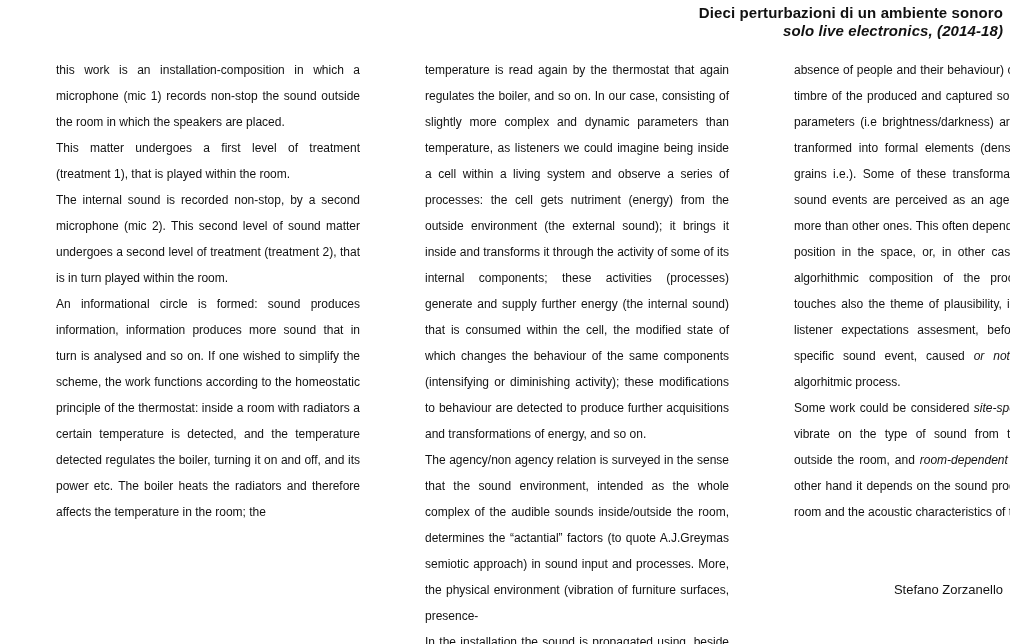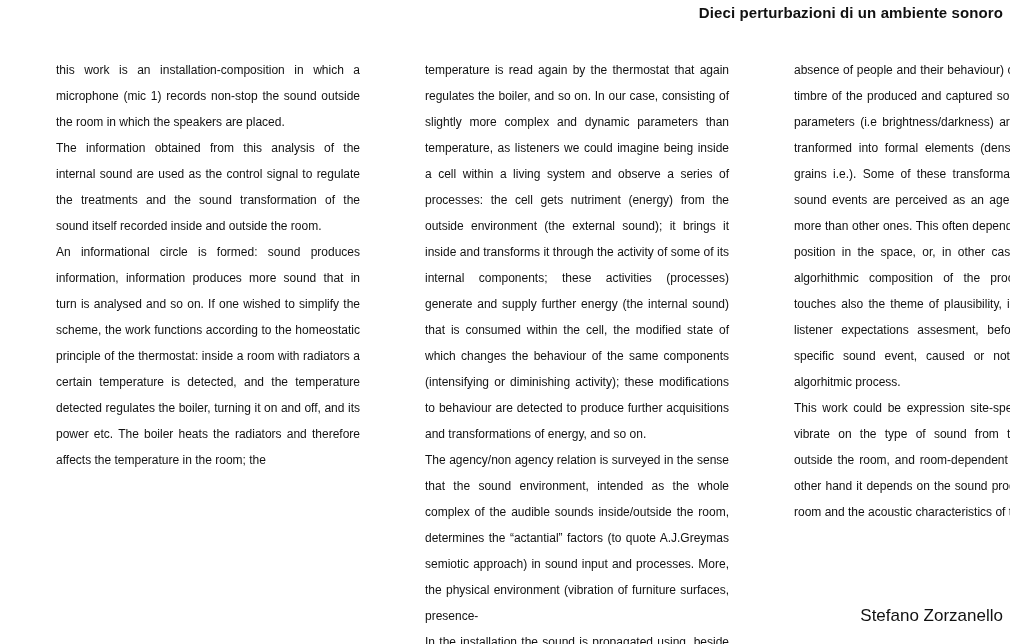--- a/index.html
+++ b/index.html
@@ -29,45 +29,47 @@
   }
   .col {
     width: 304px;
     font-size: 12px;
     line-height: 26px;
     text-align: justify;
     text-justify: inter-word;
     margin-left: 31px;
   }
   .para { margin: 0; }
-  .it { }
+  .it { font-style: italic; }
   .author {
     position: absolute;
-    top: 606px; right: 7px;
-    font-size: 17px;
+    top: 582px; right: 7px;
+    font-size: 13px;
     text-align: center;
   }
 </style>
 </head>
 <body>
 
 <div class="doc-title">
   <div class="t1">Dieci perturbazioni di un ambiente sonoro</div>
+  <div class="t2">solo live electronics, (2014-18)</div>
 </div>
 
 <div class="columns">
   <div class="col">
       <p class="para"><span>this work is an installation-composition in which a microphone (mic 1) records non-stop the sound outside the room in which the speakers are placed.</span></p>
-      <p class="para"><span>The information obtained from this analysis of the internal sound are used as the control signal to regulate the treatments and the sound transformation of the sound itself recorded inside and outside the room.</span></p>
+      <p class="para"><span>This matter undergoes a first level of treatment (treatment 1), that is played within the room.</span></p>
+      <p class="para"><span>The internal sound is recorded non-stop, by a second microphone (mic 2). This second level of sound matter undergoes a second level of treatment (treatment 2), that is in turn played within the room.</span></p>
       <p class="para"><span>An informational circle is formed: sound produces information, information produces more sound that in turn is analysed and so on. If one wished to simplify the scheme, the work functions according to the homeostatic principle of the thermostat: inside a room with radiators a certain temperature is detected, and the temperature detected regulates the boiler, turning it on and off, and its power etc. The boiler heats the radiators and therefore affects the temperature in the room; the</span></p>
     </div>
   <div class="col">
       <p class="para"><span>temperature is read again by the thermostat that again regulates the boiler, and so on. In our case, consisting of slightly more complex and dynamic parameters than temperature, as listeners we could imagine being inside a cell within a living system and observe a series of processes: the cell gets nutriment (energy) from the outside environment (the external sound); it brings it inside and transforms it through the activity of some of its internal components; these activities (processes) generate and supply further energy (the internal sound) that is consumed within the cell, the modified state of which changes the behaviour of the same components (intensifying or diminishing activity); these modifications to behaviour are detected to produce further acquisitions and transformations of energy, and so on.</span></p>
       <p class="para"><span>The agency/non agency relation is surveyed in the sense that the sound environment, intended as the whole complex of the audible sounds inside/outside the room, determines the “actantial” factors (to quote A.J.Greymas semiotic approach) in sound input and processes. More, the physical environment (vibration of furniture surfaces, presence-</span></p>
       <p class="para"><span>In the installation the sound is propagated using, beside standard speakers, direct induction mini-speakers that make the surface that they are in contact with vibrate. In this way the sound is “coloured” by the specific type of surface chosen.</span></p>
     </div>
   <div class="col">
       <p class="para"><span>absence of people and their behaviour) co-determine the timbre of the produced and captured sound, then timbre parameters (i.e brightness/darkness) are algorhitmically tranformed into formal elements (density and pitch of grains i.e.). Some of these transformations and major sound events are perceived as an agency factor much more than other ones. This often depends on the listener position in the space, or, in other cases, on the very algorhithmic composition of the process. This fact touches also the theme of plausibility, in respect of the listener expectations assesment, before and after a specific sound event, caused </span><span class="it">or not</span><span> by the actual algorhitmic process.</span></p>
-      <p class="para"><span>This work could be expression </span><span class="it">site-specific</span><span> as it partly vibrate on the type of sound from the environment outside the room, and </span><span class="it">room-dependent</span><span> because on the other hand it depends on the sound produced inside the room and the acoustic characteristics of the room itself.</span></p>
+      <p class="para"><span>Some work could be considered </span><span class="it">site-specific</span><span> as it partly vibrate on the type of sound from the environment outside the room, and </span><span class="it">room-dependent</span><span> because on the other hand it depends on the sound produced inside the room and the acoustic characteristics of the room itself.</span></p>
     </div>
 </div>
 
 <div class="author">Stefano Zorzanello</div>
 
 </body></html>

